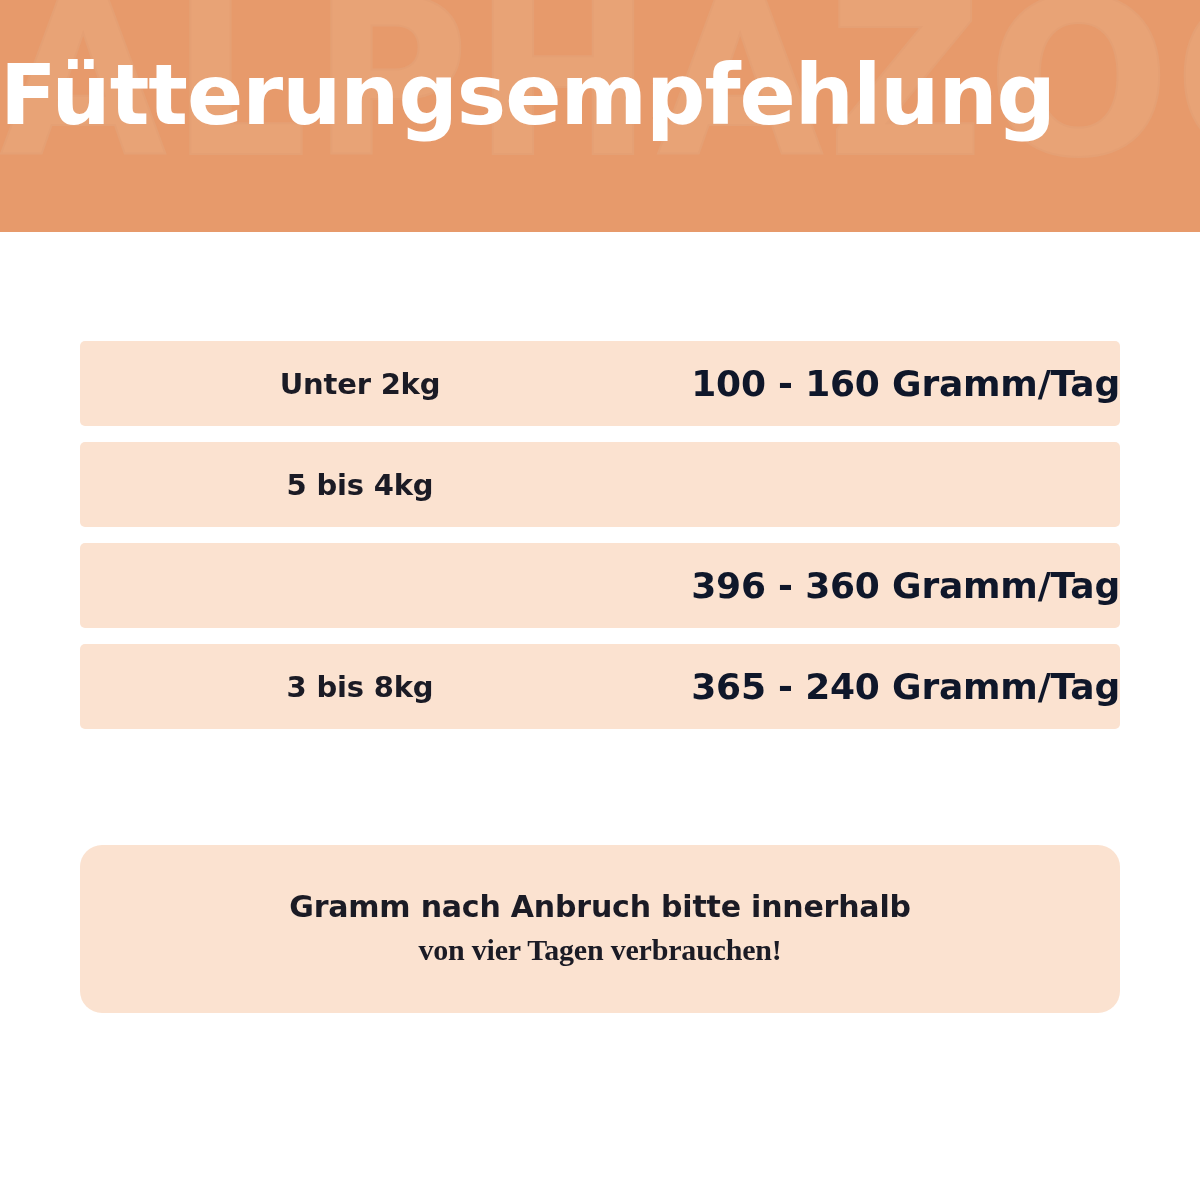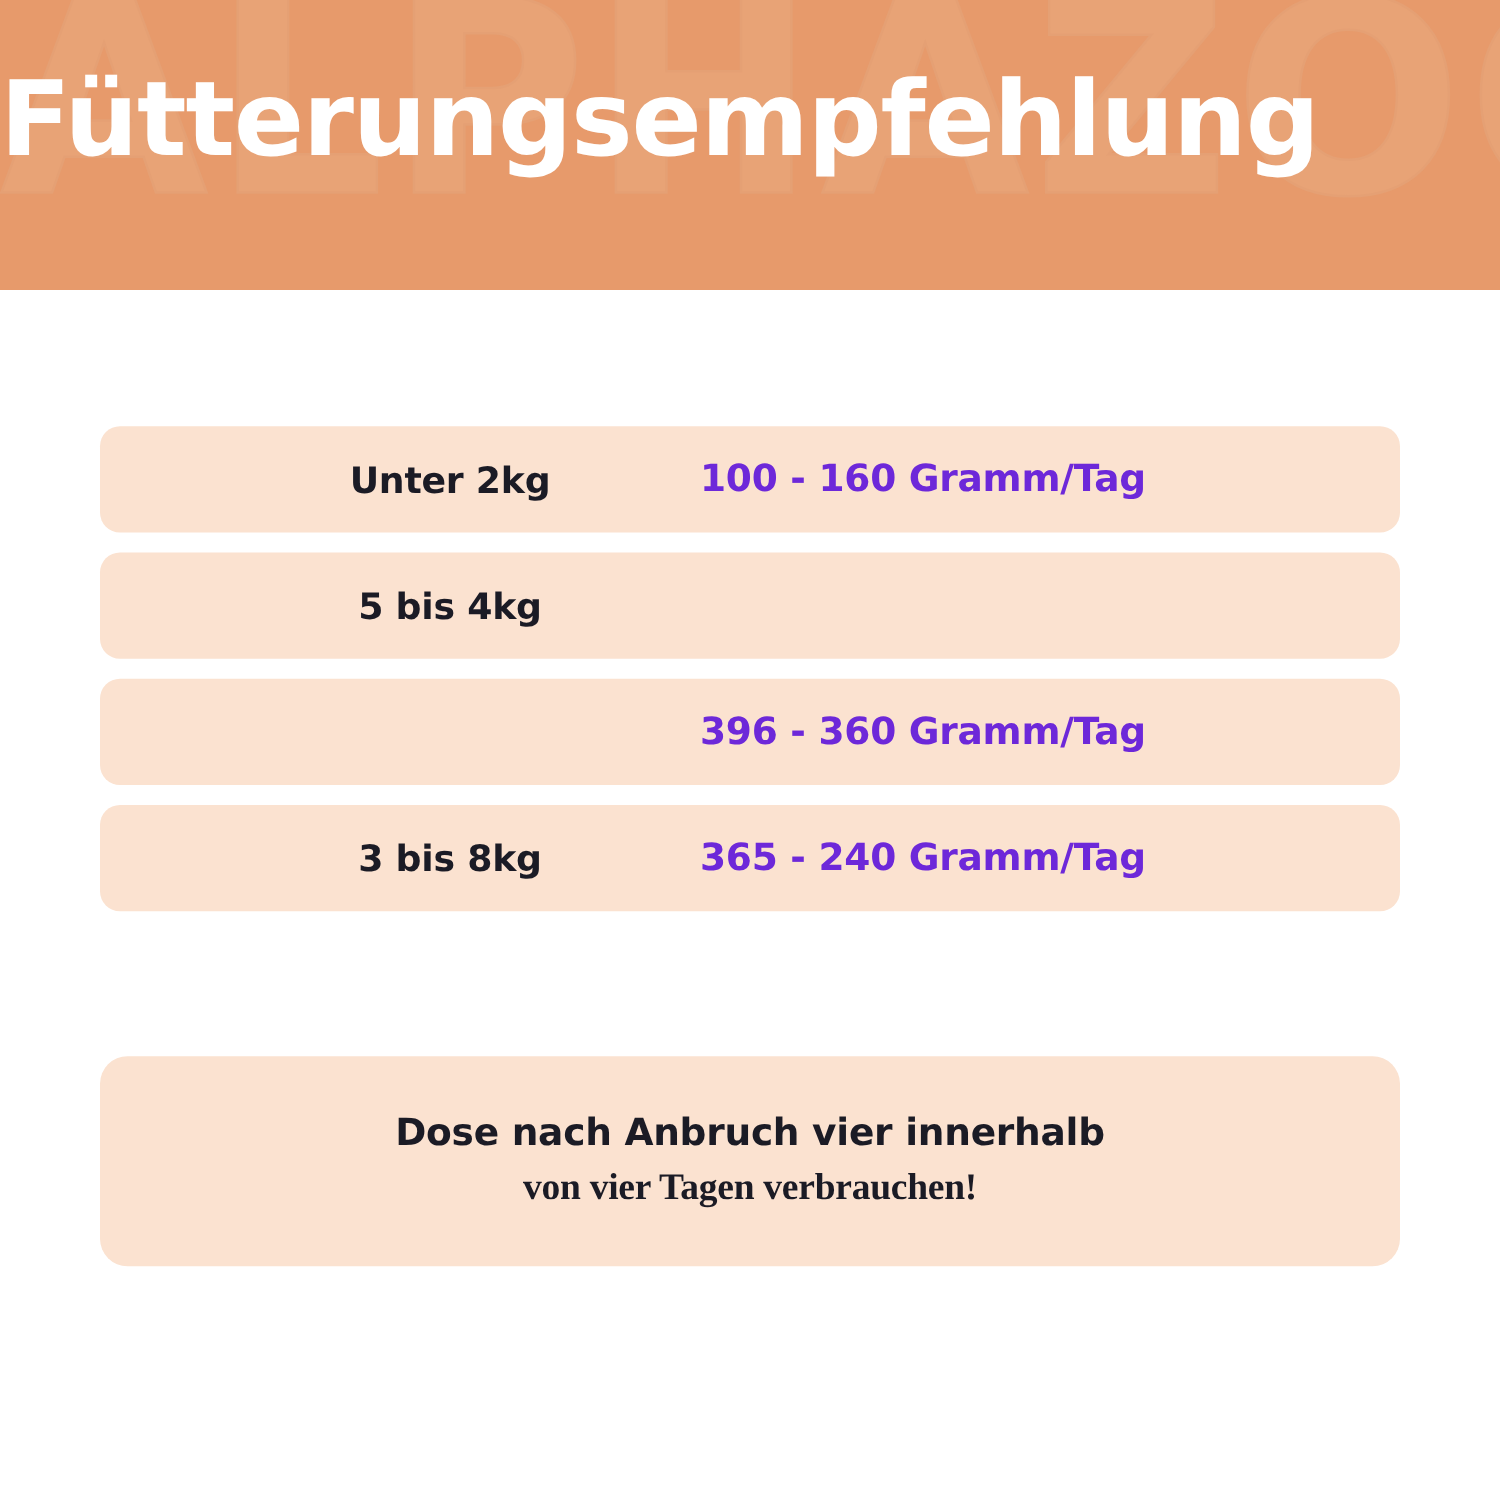--- a/index.html
+++ b/index.html
@@ -67,21 +67,21 @@
     position: absolute;
     top: 341px;
     left: 80px;
     width: 1040px;
   }
 
   .row {
     position: relative;
     height: 85px;
     background: #fbe2d0;
-    border-radius: 16px;
+    border-radius: 5px;
     margin-bottom: 16px;
     display: flex;
     align-items: center;
   }
 
   .row .weight {
     position: absolute;
     left: 0;
     width: 560px;
     text-align: center;
@@ -89,25 +89,25 @@
     font-weight: 700;
     font-size: 29px;
     color: #1b1b25;
     letter-spacing: -0.2px;
   }
 
   .row .amount {
     position: absolute;
     left: 480px;
     width: 560px;
-    text-align: left;
+    text-align: right;
     font-family: "DejaVu Sans", sans-serif;
     font-weight: 700;
-    font-size: 30px;
-    color: #6d28d9;
+    font-size: 36px;
+    color: #0f172a;
     letter-spacing: -0.2px;
   }
 
   
   .note-box {
     position: absolute;
     top: 845px;
     left: 80px;
     width: 1040px;
     height: 168px;
@@ -156,18 +156,18 @@
 
     <div class="row">
       <span class="weight">3 bis 8kg</span>
       <span class="amount">365 - 240 Gramm/Tag</span>
     </div>
 
   </div>
 
   <div class="note-box">
     <div class="note-text">
-      <span>Dose nach Anbruch vier innerhalb</span>
+      <span>Gramm nach Anbruch bitte innerhalb</span>
       <span class="line2">von vier Tagen verbrauchen!</span>
     </div>
   </div>
 
 </div>
 
 </body></html>

